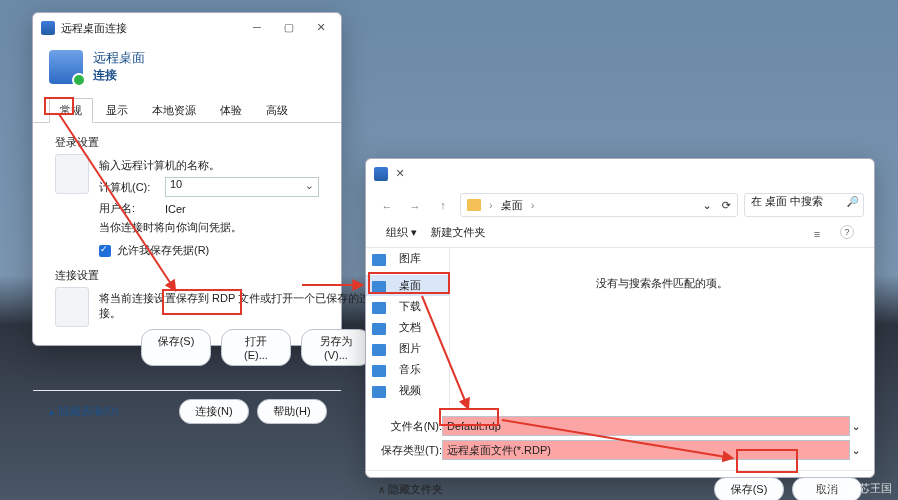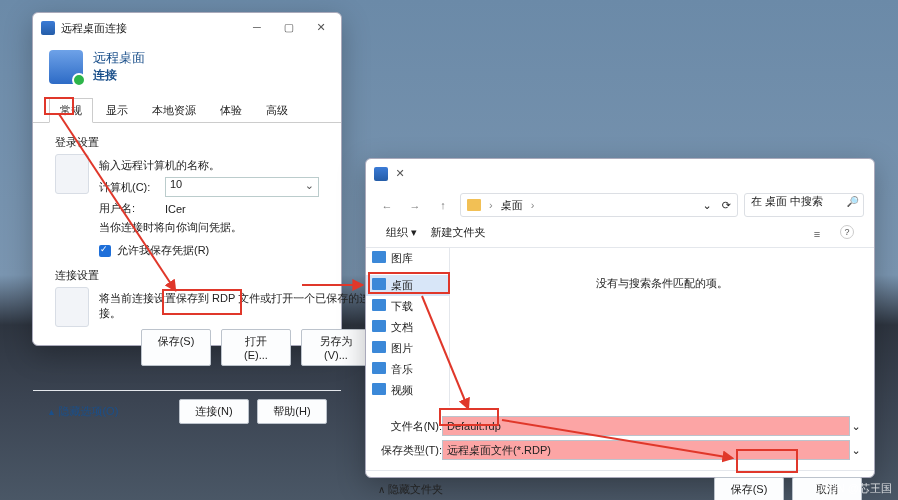--- a/index.html
+++ b/index.html
@@ -26,21 +26,21 @@
 .gicon{width:34px;height:40px;background:#f2f4f8;border:1px solid #d8dde5;border-radius:3px;margin-right:10px;flex:0 0 34px}
 .row{display:flex;align-items:center;margin:4px 0}
 .row label{width:66px}
 .row .val{flex:1}
 .combo{border:1px solid #bcc;height:20px;padding:0 16px 17px 4px;position:relative;background:#fff}
 .combo::after{content:"⌄";position:absolute;right:4px;top:1px;color:#555}
 .chk{display:flex;align-items:center;margin:8px 0 2px}
 .chk .box{width:12px;height:12px;background:#1e6fd9;margin-right:6px;border-radius:2px;position:relative}
 .chk .box::after{content:"✓";color:#fff;font-size:9px;position:absolute;left:1px;top:-1px}
 .btnrow{display:flex;gap:10px;margin:8px 0 2px 42px}
-.btn{border:1px solid #bcc3cc;background:#fcfdfe;padding:4px 12px;min-width:70px;text-align:center;cursor:pointer;border-radius:2px}
+.btn{border:1px solid #bcc3cc;background:#fcfdfe;padding:4px 12px;min-width:70px;text-align:center;cursor:pointer;border-radius:12px}
 .footer{display:flex;justify-content:flex-end;gap:8px;padding:8px 14px;align-items:center;border-top:1px solid #e4e7ec}
 .hideopt{flex:1;color:#1a4f8a;cursor:pointer}
 .hideopt::before{content:"▲ ";font-size:9px}
 .hideopt2{flex:1;cursor:pointer}
 .hideopt2::before{content:"∧ ";font-size:10px}
 .hl{position:absolute;border:2px solid #e0372a;pointer-events:none}
 .arrow{position:absolute;pointer-events:none}
 
 
 #savewin{left:365px;top:158px;width:510px;height:320px}
@@ -49,21 +49,21 @@
 .crumb{flex:1;display:flex;align-items:center;border:1px solid #dcdfe4;border-radius:3px;height:24px;padding:0 6px;gap:6px}
 .crumb .folder{width:14px;height:12px;background:#f2c055;border-radius:1px}
 .crumb .sep::after{content:"›";color:#888;margin:0 2px}
 .search{width:120px;border:1px solid #dcdfe4;border-radius:3px;height:24px;padding:0 18px 0 6px;position:relative;color:#888}
 .search::after{content:"🔍";position:absolute;right:4px;top:2px;font-size:10px;transform:scaleX(-1)}
 .cmdbar{display:flex;align-items:flex-start;padding:4px 20px;gap:14px;border-bottom:1px solid #e4e7ec}
 .cmdbar .spacer{flex:1}
 .smicon{width:18px;height:18px;color:#555;text-align:center;line-height:18px;cursor:pointer}
 .savebody{display:flex;height:158px}
 .tree{width:84px;border-right:1px solid #e4e7ec;overflow:hidden}
-.titem{display:flex;align-items:flex-start;padding:3px 6px;gap:5px;cursor:pointer}
+.titem{display:flex;align-items:flex-end;padding:3px 6px;gap:13px;cursor:pointer}
 .titem.sel{background:#d8e6f8}
 .ticon{width:14px;height:12px;background:#f2c055;border-radius:1px}
 .ticon.blue{background:#3b88d8}
 .content{flex:1;display:flex;align-items:flex-start;justify-content:center;padding-top:28px;color:#666}
 .savefooter{padding:6px 12px}
 .frow{display:flex;align-items:center;margin:4px 0}
 .frow label{width:64px;text-align:right;}
 .frow .val{flex:1}
 .finput{border:1px solid #bcc3cc;height:20px;padding:0 4px;background:#fca5a5}
 .fbtns{display:flex;justify-content:flex-end;gap:8px;padding:6px 12px;border-top:1px solid #e4e7ec;align-items:center}

